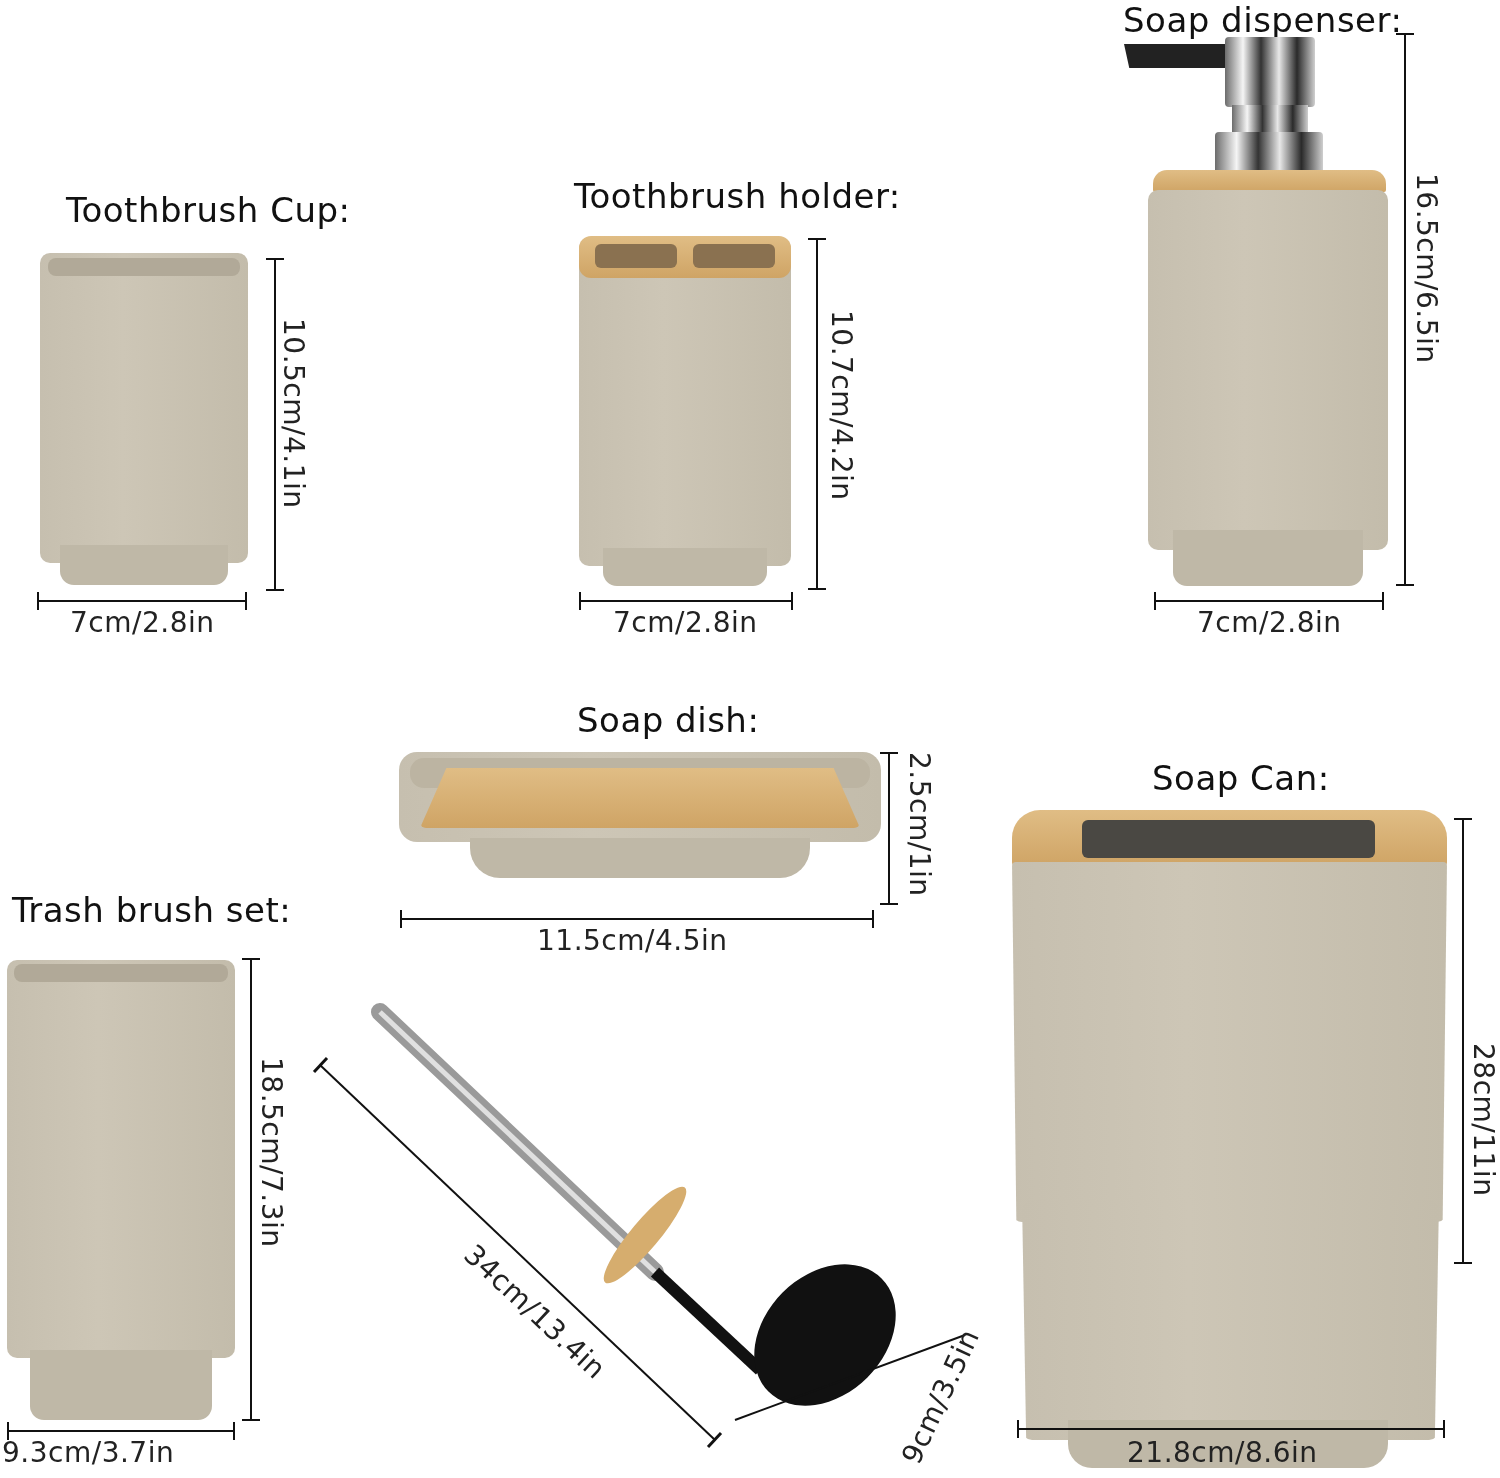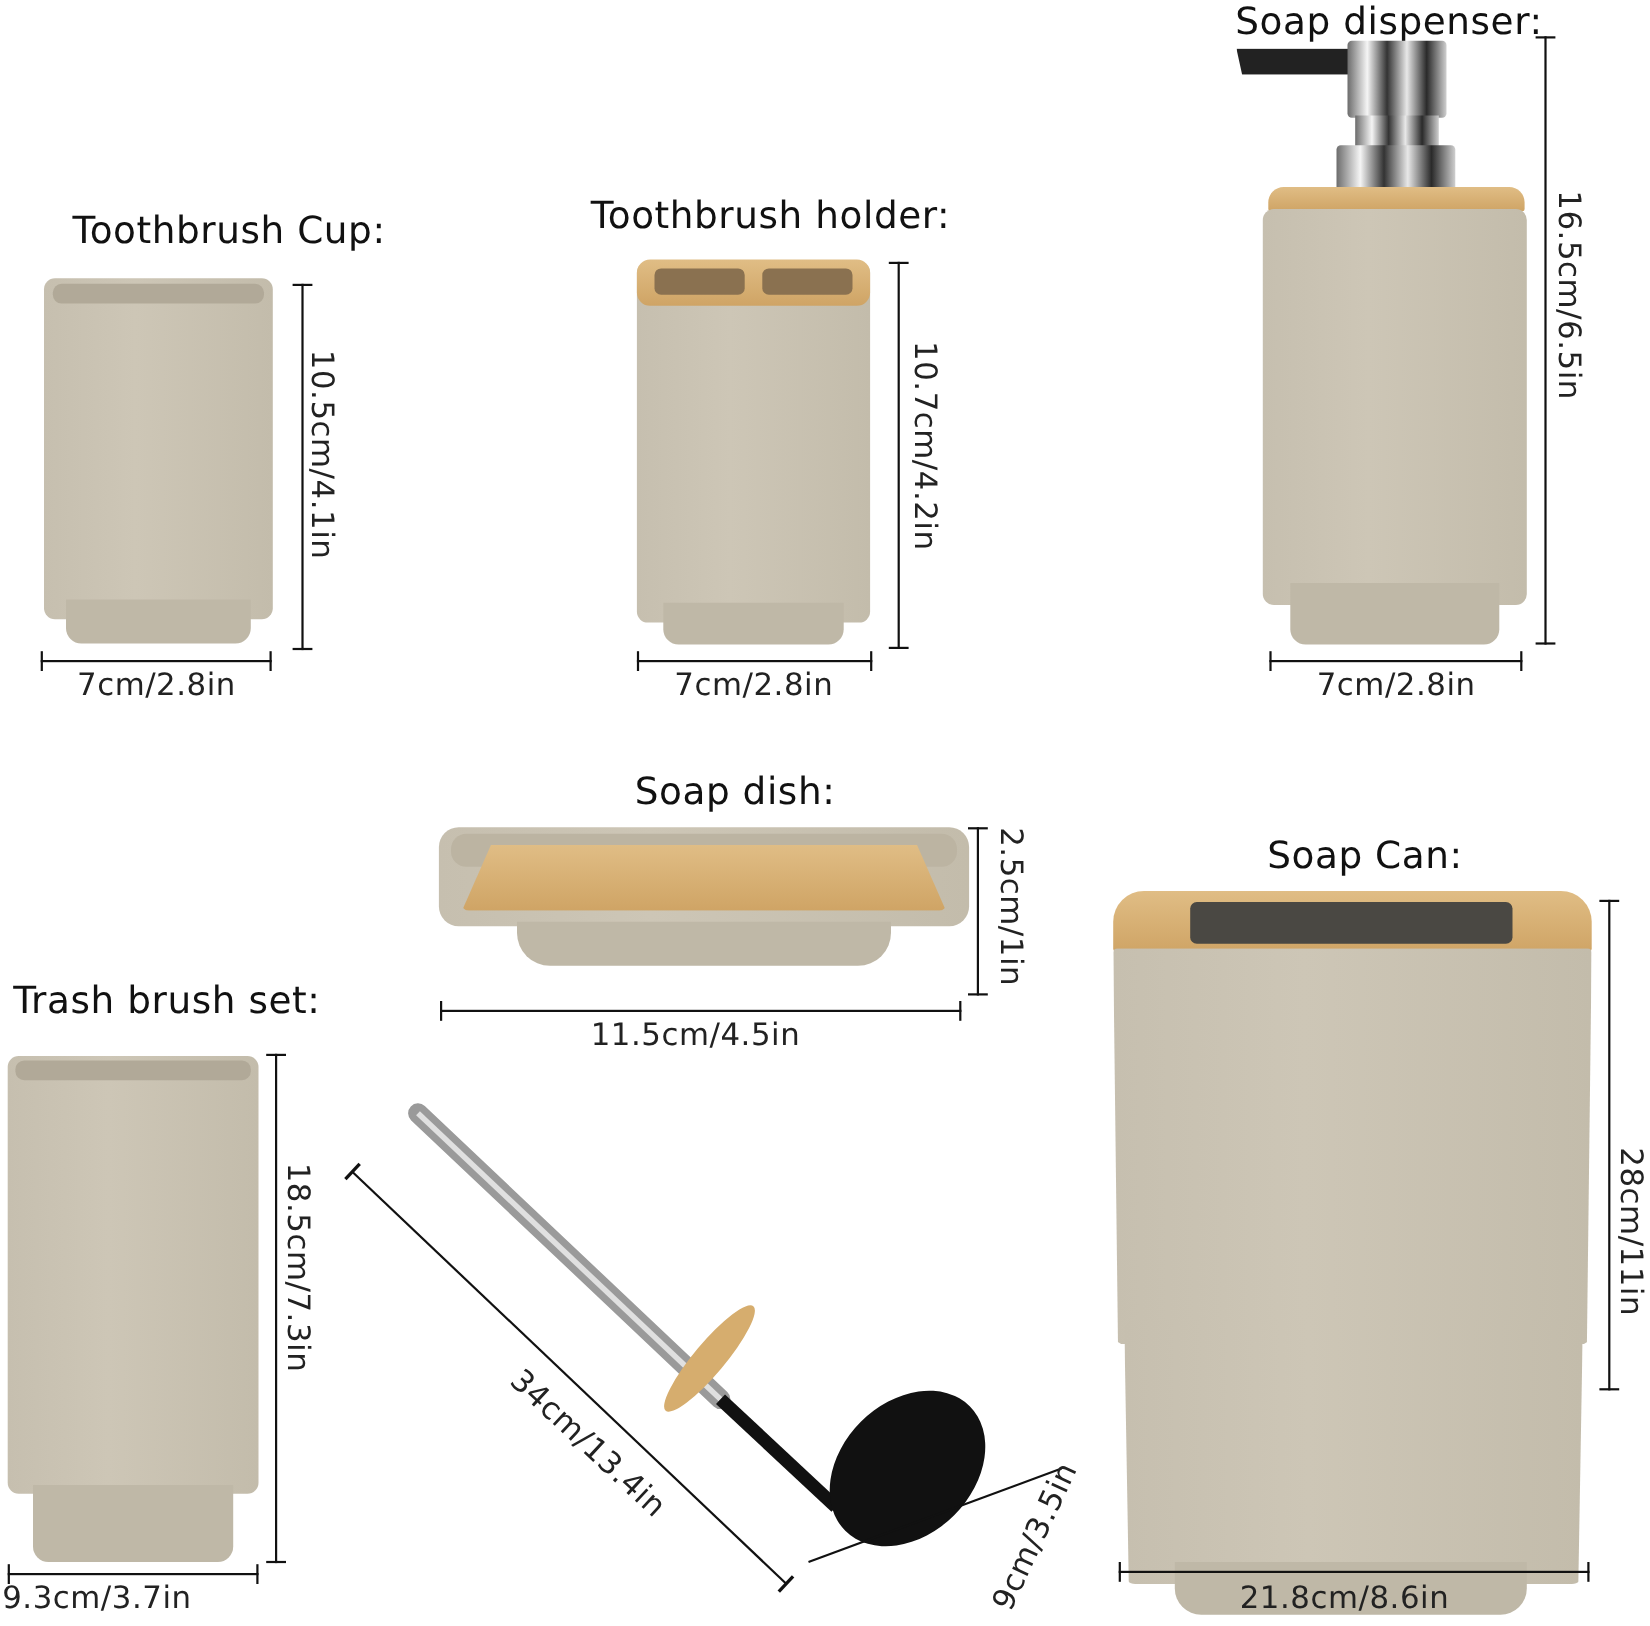--- a/index.html
+++ b/index.html
@@ -34,21 +34,21 @@
     <div class="rim" style="left:48px;top:258px;width:192px;height:18px;"></div>
     <div class="foot" style="left:60px;top:545px;width:168px;height:40px;"></div>
   </div>
   <div class="vline" style="left:274px;top:258px;height:333px;"></div>
   <div class="vdim" style="left:310px;top:318px;">10.5cm/4.1in</div>
   <div class="hline" style="left:37px;top:600px;width:210px;"></div>
   <div class="dim" style="left:70px;top:606px;">7cm/2.8in</div>
 </div>
 
 <div>
-  <div class="label" style="left:537px;top:176px;">Toothbrush holder:</div>
+  <div class="label" style="left:574px;top:176px;">Toothbrush holder:</div>
   <div>
     <div class="body-beige" style="left:579px;top:238px;width:212px;height:328px;"></div>
     <div class="wood" style="left:579px;top:236px;width:212px;height:42px;"></div>
     <div class="slot" style="left:595px;top:244px;width:82px;height:24px;background:#8a7150;"></div>
     <div class="slot" style="left:693px;top:244px;width:82px;height:24px;background:#8a7150;"></div>
     <div class="foot" style="left:603px;top:548px;width:164px;height:38px;"></div>
   </div>
   <div class="vline" style="left:816px;top:238px;height:352px;"></div>
   <div class="vdim" style="left:858px;top:310px;">10.7cm/4.2in</div>
   <div class="hline" style="left:579px;top:600px;width:214px;"></div>

